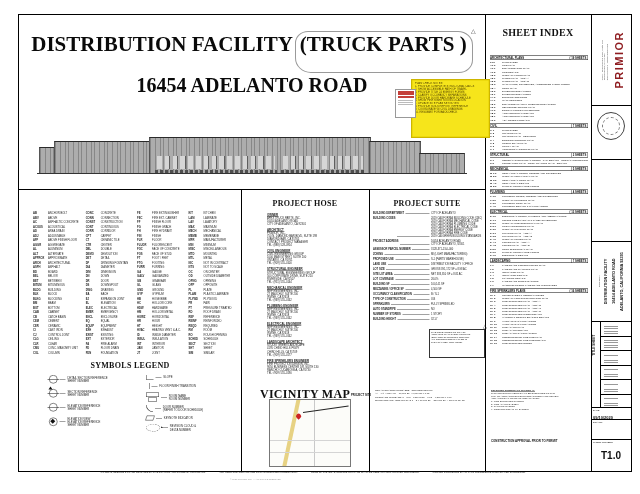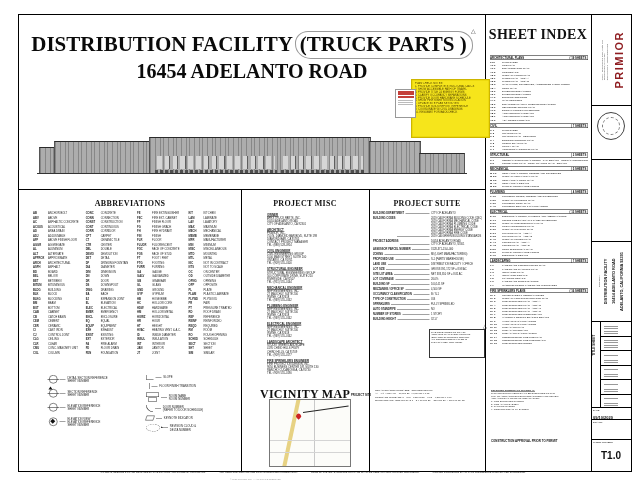--- a/index.html
+++ b/index.html
@@ -8,21 +8,21 @@
   #sheet{position:absolute;left:18px;top:14px;width:612px;height:456px;border:1.5px solid #000;background:#fff;}
   .abs{position:absolute;}
   .vline{position:absolute;width:1px;background:#000;}
   .hline{position:absolute;height:1px;background:#000;}
   .serifhead{font-family:"Liberation Serif",serif;font-weight:bold;text-align:center;letter-spacing:.3px;}
   
   .t2{transform:scale(.5);transform-origin:0 0;width:200%;}
   
   #title-block{left:0;top:16px;width:466px;text-align:center;font-family:"Liberation Serif",serif;font-weight:bold;color:#0a0a0a;}
   #title-line1{font-size:21px;line-height:25px;white-space:nowrap;}
-  #title-cloud{display:inline-block;border:1.2px solid #9a9a9a;border-radius:13px 15px 14px 16px/12px 14px 13px 15px;padding:0 5px 1px 4px;margin-left:2px;}
+  #title-cloud{display:inline-block;border:1.2px solid #9a9a9a;border-radius:13px 15px 14px 16px/12px 14px 13px 15px;padding:0 5px 15px 4px;margin-left:2px;}
   #title-line2{font-size:20px;line-height:24px;}
   #rev-delta{position:absolute;left:452px;top:12px;font-size:6px;color:#333;}
   
   .bldg{position:absolute;background:#a8a8a8;border-top:1.5px solid #2a2a2a;border-left:.5px solid #555;border-right:.5px solid #555;
     background-image:repeating-linear-gradient(90deg,rgba(50,50,50,.28) 0 .6px,rgba(255,255,255,.06) .6px 2.6px);}
   .docks{position:absolute;height:13px;background:repeating-linear-gradient(90deg,#d6d6d6 0 4.6px,#5f5f5f 4.6px 5.2px,rgba(0,0,0,0) 5.2px 7.8px);}
   .dockedge{position:absolute;height:3px;background:repeating-linear-gradient(90deg,#4e4e4e 0 3px,rgba(0,0,0,0) 3px 5px);}
   #groundline{left:18px;top:158px;width:430px;background:#333;}
   
   #yellow-note{left:392px;top:64px;width:79px;height:59px;background:#f6e51b;border:.5px solid #cdb500;z-index:30;
@@ -180,21 +180,20 @@
           <div class="ynl">10. RESUBMIT FOR BACKCHECK</div>
         </div>
     </div>
 
     <div class="hline" style="left:0;top:174px;width:466px;"></div>
     <div class="vline" style="left:222px;top:174px;height:282px;"></div>
     <div class="vline" style="left:350px;top:174px;height:282px;"></div>
     <div class="vline" style="left:466px;top:0;height:456px;"></div>
     <div class="vline" style="left:572px;top:0;height:456px;"></div>
 
-    <div class="abs colhead serifhead" style="left:0;top:184px;width:222px;font-size:8px;">ABBREVIATIONS</div>
     <div class="abs" id="abbr-cols">
       <div class="t2">
 
       <div class="abbr-col">
 
           <div class="abbr-row">
               <span class="abbr-c">AB</span>
               <span>ANCHOR BOLT</span>
             </div>
             <div class="abbr-row">
@@ -711,20 +710,21 @@
               <span>SHEET</span>
             </div>
             <div class="abbr-row">
               <span class="abbr-c">SIM</span>
               <span>SIMILAR</span>
             </div>
           </div>
         </div>
     </div>
 
+    <div class="abs colhead serifhead" style="left:0;top:346px;width:222px;font-size:8px;">SYMBOLS LEGEND</div>
     <div class="abs" id="symbols-area">
       <div class="t2">
         <div class="sym-col" style="width:180px;margin-left:24px;">
           <div class="sym-item">
             <div class="sym-circ split"></div>
               <div class="lead"></div>
             <div class="sym-label">DETAIL SECTION REFERENCE
 SHEET NUMBER</div>
           </div>
           <div class="sym-item">
@@ -781,21 +781,21 @@
           <div class="sym-item">
             <div class="sym-cloud"></div>
               <div class="lead"></div>
             <div class="sym-label">REVISION CLOUD &amp;
 DELTA NUMBER</div>
           </div>
         </div>
       </div>
     </div>
 
-    <div class="abs colhead serifhead" style="left:222px;top:184px;width:128px;font-size:8px;">PROJECT MISC</div>
+    <div class="abs colhead serifhead" style="left:222px;top:184px;width:128px;font-size:8px;">PROJECT HOSE</div>
     <div class="abs" id="team-list">
       <div class="t2">
 
       <div class="team-group">
             <div class="team-name">OWNER</div>
             <div>
 
             <div>APEX TRUCK PARTS, INC.</div>
               <div>16454 ADELANTO ROAD</div>
               <div>CITY OF ADELANTO, CA 92301</div>
@@ -1016,21 +1016,21 @@
       <div class="t2">
 
       <div class="al">PER ALLOWABLE INCREASES - CBC SECTION 506</div>
           <div class="al">AA = [At + (NS x If)] = 70,000 SF + 6,000 SF x 0.75</div>
           <div class="al">FRONTAGE INCREASE: If = [F/P - 0.25] W/30 = 0.75 = 4,500 SF x 0.66</div>
           <div class="al">SPRINKLER INC. (CBC 506.3): S-1 = 3 x 70,000 SF = 210,000 SF &gt; 100,141 SF OK</div>
         </div>
     </div>
 
     <div class="abs" id="index-panel">
-      <div id="index-title" class="serifhead" style="font-size:14px;">SHEET INDEX</div>
+      <div id="index-title" class="serifhead" style="font-size:10px;">SHEET INDEX</div>
       <div id="index-sections">
         <div class="t2">
 
         <div class="idx-section">
               <div class="idx-head">
                 <span>ARCHITECTURAL PLANS</span>
                 <span>( 19 SHEETS )</span>
               </div>
               <div>
 

